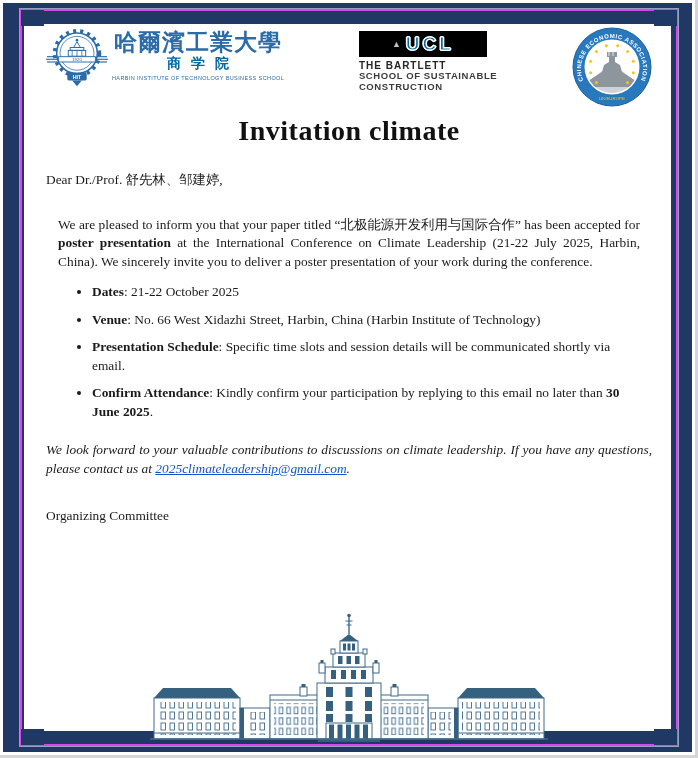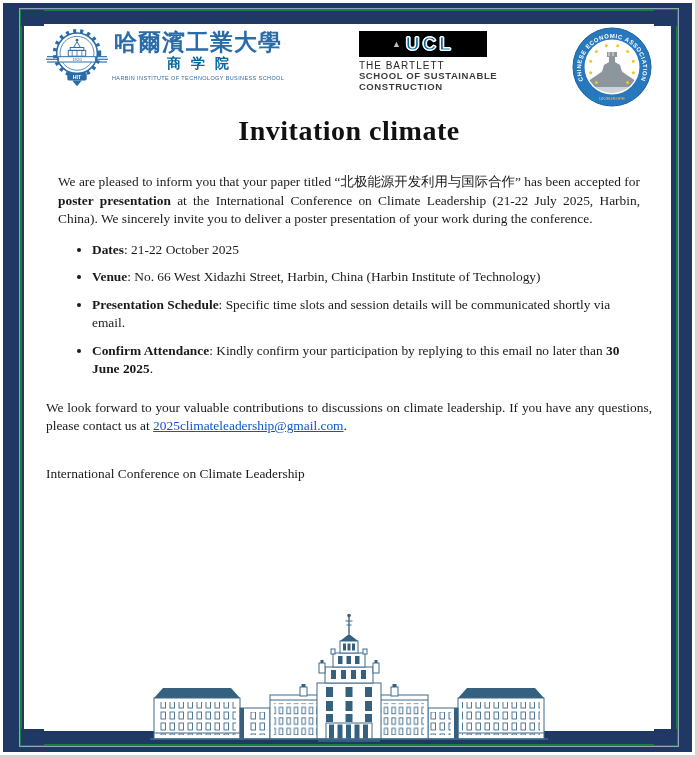--- a/index.html
+++ b/index.html
@@ -2,55 +2,55 @@
 <html><head>
 <meta charset="utf-8">
 <style>
   html,body{margin:0;padding:0;background:#e9e9e9;}
   .page{position:relative;width:698px;height:758px;background:#ffffff;overflow:hidden;
         font-family:"Liberation Serif", serif;color:#1a1a1a;
         box-shadow:inset -3px 0 0 #d6d6d6, inset 0 -3px 0 #d6d6d6;}
   .outer-frame{position:absolute;left:3px;top:3px;right:6px;bottom:6px;
         border:21px solid #1F3864;}
   .inner-frame{position:absolute;left:20px;top:9px;right:20px;bottom:12px;
-        border:2px solid #15803d;box-shadow:0 0 0 1px #93A3BF;}
+        border:2px solid #d946ef;box-shadow:0 0 0 1px #93A3BF;}
   .corner{position:absolute;width:23px;height:16px;background:#1F3864;}
   .corner.tl{left:-1px;top:-1px;}
   .corner.tr{right:-1px;top:-1px;}
   .corner.bl{left:-1px;bottom:-1px;}
   .corner.br{right:-1px;bottom:-1px;}
   .content{position:absolute;left:0;top:0;right:0;bottom:0;padding:12px 24px 0 24px;}
 
   
   .logos{display:flex;align-items:flex-start;justify-content:space-between;height:78px;margin-top:4px;}
   .hit{display:flex;align-items:flex-start;gap:4px;}
   .hit-text{display:flex;flex-direction:column;align-items:center;margin-top:4px;}
   .hit-cn1{font-size:23px;font-weight:bold;color:#2B6CA8;letter-spacing:1px;line-height:1;
            font-family:"Liberation Serif",serif;}
   .hit-cn2{font-size:14px;font-weight:bold;color:#0369a1;letter-spacing:10px;line-height:1.2;margin-top:2px;text-indent:10px;}
   .hit-en{font-size:5.5px;color:#2B6CA8;letter-spacing:.4px;margin-top:2px;white-space:nowrap;font-family:"Liberation Sans",sans-serif;}
   .ucl{margin-top:4px;font-family:"Liberation Sans",sans-serif;}
   .ucl-box{width:128px;height:26px;background:#000;display:flex;align-items:center;justify-content:center;gap:5px;}
   .ucl-dome{color:#bfbfbf;font-size:9px;line-height:1;}
   .ucl-letters{color:#0369a1;font-weight:bold;font-size:19px;letter-spacing:3px;
       -webkit-text-stroke:1px #fff;text-shadow:-1px 0 #fff,1px 0 #fff,0 -1px #fff,0 1px #fff;}
-  .ucl-l1{font-size:10px;font-weight:normal;color:#262626;letter-spacing:1px;margin-top:3px;}
+  .ucl-l1{font-size:10px;font-weight:bold;color:#262626;letter-spacing:1px;margin-top:3px;}
   .ucl-l23{font-size:9.5px;font-weight:bold;color:#3b3b3b;letter-spacing:.6px;line-height:1.15;}
   .cea{margin-top:0;}
 
   h1.title{margin:10px 0 0;text-align:center;font-size:28px;font-weight:bold;color:#111;
       letter-spacing:.5px;font-family:"Liberation Serif",serif;}
 
   .bodytext{font-size:13.4px;line-height:1.38;}
   .greeting{margin:24px 0 0;}
   .intro{margin:26px 12px 0;text-align:justify;}
   .details-heading{margin:16px 0 0;font-weight:bold;font-size:13.4px;}
   ul.details{margin:12px 0 0;padding-left:46px;}
   ul.details li{margin-bottom:9px;text-align:left;padding-right:6px;}
-  .closing{margin:20px 0 0;text-align:justify;}
+  .closing{margin:20px 0 0;text-align:justify;font-style:italic;}
   a.link{color:#1155CC;text-decoration:underline;cursor:pointer;}
   .signoff{margin:30px 0 0;line-height:1.22;}
 
   .building{position:absolute;left:50%;transform:translateX(-50%);bottom:1px;width:398px;height:132px;}
 </style>
 </head>
 <body>
 
 <div class="page">
   <div class="outer-frame"></div>
@@ -140,35 +140,36 @@
             <text font-size="6" font-weight="bold" fill="#ffffff" letter-spacing="0.6" font-family="Liberation Sans, sans-serif">
               <textPath href="#ceaArc" startOffset="50%" text-anchor="middle">CHINESE ECONOMIC ASSOCIATION</textPath>
             </text>
             <text x="40" y="72.5" text-anchor="middle" font-size="4.4" fill="#F5C518" font-family="Liberation Sans, sans-serif">UK/EUROPE</text>
           </svg>
         </div>
       </header>
 
       <h1 class="title">Invitation climate</h1>
 
+      <p class="bodytext greeting">Dear Dr./Prof.  舒先林、邹建婷,</p>
 
       <p class="bodytext intro"><span>We are pleased to inform you that your paper titled “北极能源开发利用与国际合作” has been accepted for </span><span style="font-weight: bold;">poster presentation</span><span> at the International Conference on Climate Leadership (21-22 July 2025, Harbin, China). We sincerely invite you to deliver a poster presentation of your work during the conference.</span></p>
 
 
       <ul class="details bodytext">
         <li><span style="font-weight: bold;">Dates</span><span>: 21-22 October 2025</span></li>
         <li><span style="font-weight: bold;">Venue</span><span>: No. 66 West Xidazhi Street, Harbin, China (Harbin Institute of Technology)</span></li>
         <li><span style="font-weight: bold;">Presentation Schedule</span><span>: Specific time slots and session details will be communicated shortly via email.</span></li>
         <li><span style="font-weight: bold;">Confirm Attendance</span><span>: Kindly confirm your participation by replying to this email no later than </span><span style="font-weight: bold;">30 June 2025</span><span>.</span></li>
       </ul>
 
       <p class="bodytext closing"><span>We look forward to your valuable contributions to discussions on climate leadership. If you have any questions, please contact us at </span><a class="link" href="#">2025climateleadership@gmail.com</a><span>.</span></p>
 
       <div class="bodytext signoff">
-        <div>International Conference on Climate Leadership</div>
+        <div>Organizing Committee</div>
       </div>
 
       <svg class="building" viewBox="0 0 398 132">
         <defs>
           <pattern id="winA" width="9" height="11" patternUnits="userSpaceOnUse">
             <rect x="2" y="2" width="4.5" height="7" fill="none" stroke="#3E6A8C" stroke-width="0.9"></rect>
           </pattern>
           <pattern id="winB" width="7.5" height="10.5" patternUnits="userSpaceOnUse">
             <rect x="1.8" y="1.8" width="3.6" height="6.5" fill="none" stroke="#3E6A8C" stroke-width="0.9"></rect>
           </pattern>

